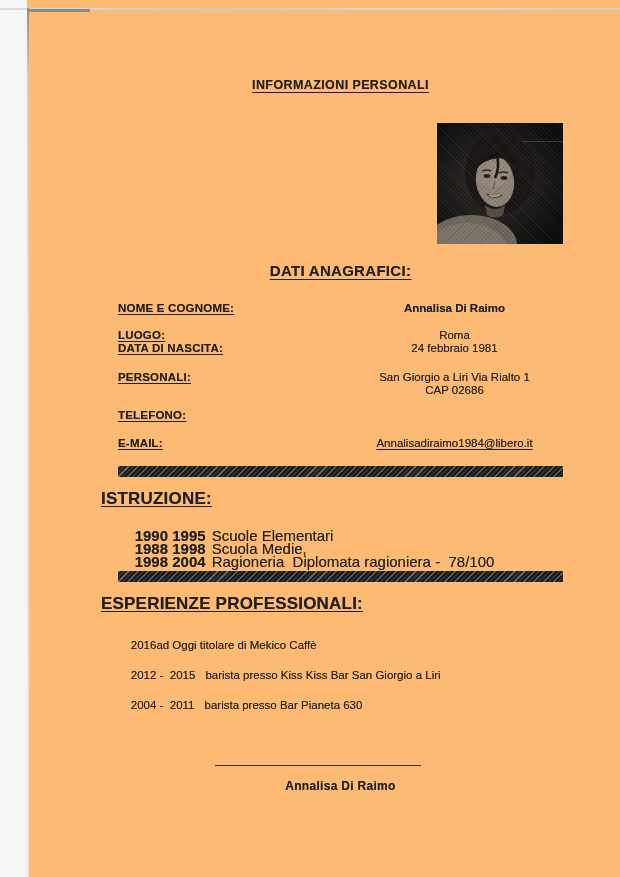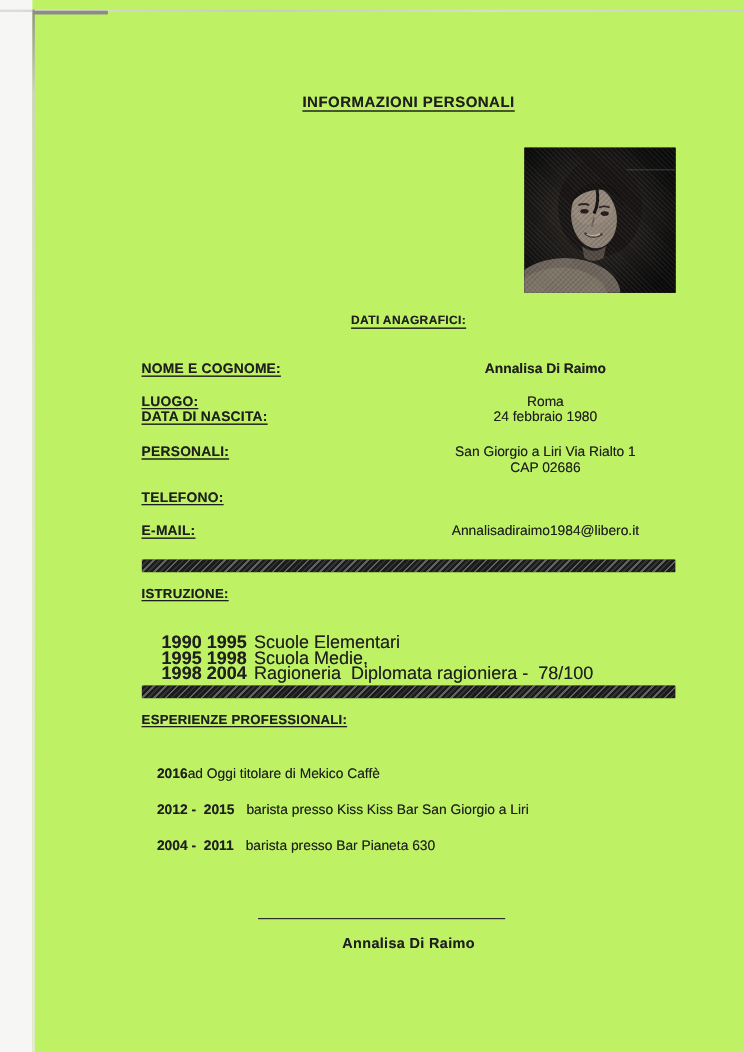--- a/index.html
+++ b/index.html
@@ -1,21 +1,21 @@
 <!DOCTYPE html>
 <html><head>
 <meta charset="utf-8">
 <style>
   html,body{margin:0;padding:0;}
   body{
     width:620px;height:877px;position:relative;overflow:hidden;
     background:#ffffff;color:#1f1f1f;
     font-family:"Liberation Sans", sans-serif;
   }
-  .paper{position:absolute;inset:0;background:#bef264;
+  .paper{position:absolute;inset:0;background:#fdba74;
     text-shadow:0 0 .4px rgba(30,30,30,.55);}
   
   .scan-left-strip{position:absolute;left:0;top:0;bottom:0;width:27px;background:#f6f6f4;}
   .scan-edge-left{position:absolute;left:27px;top:8px;bottom:0;width:2px;
     background:linear-gradient(#90908b,#cfcfca 70px,#e0e0dc 300px,#e7e7e3);}
   .scan-edge-top{position:absolute;left:0;right:0;top:8px;height:2px;
     background:linear-gradient(90deg,#dcdcd8,#c9c9c5 35%,#d8d8d4 65%,#cfcfcb);}
   .scan-corner{position:absolute;left:28px;top:9px;width:62px;height:3px;background:#8c8c87;border-radius:1px;}
 
   .doc-title{position:absolute;left:118px;top:78px;width:445px;text-align:center;
@@ -23,51 +23,51 @@
     text-decoration:underline;text-underline-offset:3px;}
 
   .photo{position:absolute;left:437px;top:123px;width:126px;height:121px;background:#0d0d0d;}
   .photo svg{display:block;width:100%;height:100%;}
   .photo::after{content:"";position:absolute;inset:0;
     background:
       repeating-linear-gradient(45deg,rgba(255,255,255,.05) 0 1px,transparent 1px 3px),
       repeating-linear-gradient(-45deg,rgba(0,0,0,.10) 0 1px,transparent 1px 3px);}
 
   .dati-heading{position:absolute;left:118px;top:262px;width:445px;text-align:center;
-    font-weight:bold;font-size:10px;letter-spacing:.3px;
+    font-weight:bold;font-size:15px;letter-spacing:.3px;
     text-decoration:underline;text-underline-offset:3px;}
 
   .frow{position:absolute;left:118px;width:445px;height:13px;font-size:11.5px;line-height:13px;}
   .flabel{position:absolute;left:0;top:0;font-weight:bold;letter-spacing:.2px;
     text-decoration:underline;text-underline-offset:2px;white-space:nowrap;}
   .fvalue{position:absolute;left:228px;top:0;width:217px;text-align:center;white-space:nowrap;}
   .fvalue .vline{display:block;}
   .fvalue.bold{font-weight:bold;}
-  .fvalue.link{text-underline-offset:2px;}
+  .fvalue.link{text-decoration:underline;text-underline-offset:2px;}
 
   .row-nome{top:302px;} .row-luogo{top:329px;} .row-data{top:342px;}
   .row-residenza{top:371px;} .row-telefono{top:409px;} .row-email{top:437px;}
 
   .divider{position:absolute;left:118px;width:445px;height:11px;background-color:#1b1b1b;
     background-image:repeating-linear-gradient(135deg,
       rgba(110,110,110,.85) 0 1.5px, rgba(10,10,10,0) 1.5px 3.5px,
       rgba(70,70,70,.55) 3.5px 5px, rgba(0,0,0,0) 5px 7px);
     border-radius:1px;}
   .divider1{top:466px;} .divider2{top:571px;}
 
-  .sec-heading{position:absolute;left:118px;font-weight:bold;font-size:11px;letter-spacing:.2px;
+  .sec-heading{position:absolute;left:101px;font-weight:bold;font-size:17px;letter-spacing:.2px;
     text-decoration:underline;text-underline-offset:2px;}
   .h-istruzione{top:489px;} .h-esperienze{top:594px;}
 
   .edu-row{position:absolute;left:118px;font-size:15px;line-height:13px;white-space:pre;}
   .edu-years{font-weight:bold;display:inline-block;width:77px;}
   .edu-1{top:516px;} .edu-2{top:529px;} .edu-3{top:542px;}
 
   .exp-row{position:absolute;left:118px;font-size:11.5px;line-height:13px;white-space:pre;}
-  .exp-years{font-weight:bold;}
+  .exp-years{font-weight:normal;}
   .exp-text{margin-left:0;}
   .exp-text.gap{margin-left:10px;text-align:center;}
   .exp-1{top:626px;} .exp-2{top:656px;} .exp-3{top:686px;}
 
   .sig-line{position:absolute;left:215px;top:765px;width:206px;border-top:1.5px solid #2c2c2c;}
   .sig-name{position:absolute;left:118px;top:779px;width:445px;text-align:center;
     font-weight:bold;font-size:12px;letter-spacing:.3px;}
 </style>
 </head>
 <body>
@@ -117,21 +117,21 @@
   <div class="frow row-nome">
     <span class="flabel">NOME E COGNOME:</span>
     <span class="fvalue bold">Annalisa Di Raimo</span>
   </div>
   <div class="frow row-luogo">
     <span class="flabel">LUOGO:</span>
     <span class="fvalue">Roma</span>
   </div>
   <div class="frow row-data">
     <span class="flabel">DATA DI NASCITA:</span>
-    <span class="fvalue">24 febbraio 1980</span>
+    <span class="fvalue">24 febbraio 1981</span>
   </div>
   <div class="frow row-residenza">
     <span class="flabel">PERSONALI:</span>
     <span class="fvalue">
       <span class="vline">San Giorgio a Liri Via Rialto 1</span>
       <span class="vline">CAP 02686</span>
     </span>
   </div>
   <div class="frow row-telefono">
     <span class="flabel">TELEFONO:</span>
@@ -142,21 +142,21 @@
   </div>
 
   <div class="divider divider1"></div>
 
   <div class="sec-heading h-istruzione">ISTRUZIONE:</div>
 
   <div class="edu-row edu-1">
     <span class="edu-years">1990 1995</span><span class="edu-text">Scuole Elementari</span>
   </div>
   <div class="edu-row edu-2">
-    <span class="edu-years">1995 1998</span><span class="edu-text">Scuola Medie,</span>
+    <span class="edu-years">1988 1998</span><span class="edu-text">Scuola Medie,</span>
   </div>
   <div class="edu-row edu-3">
     <span class="edu-years">1998 2004</span><span class="edu-text">Ragioneria  Diplomata ragioniera -  78/100</span>
   </div>
 
   <div class="divider divider2"></div>
 
   <div class="sec-heading h-esperienze">ESPERIENZE PROFESSIONALI:</div>
 
   <div class="exp-row exp-1">

